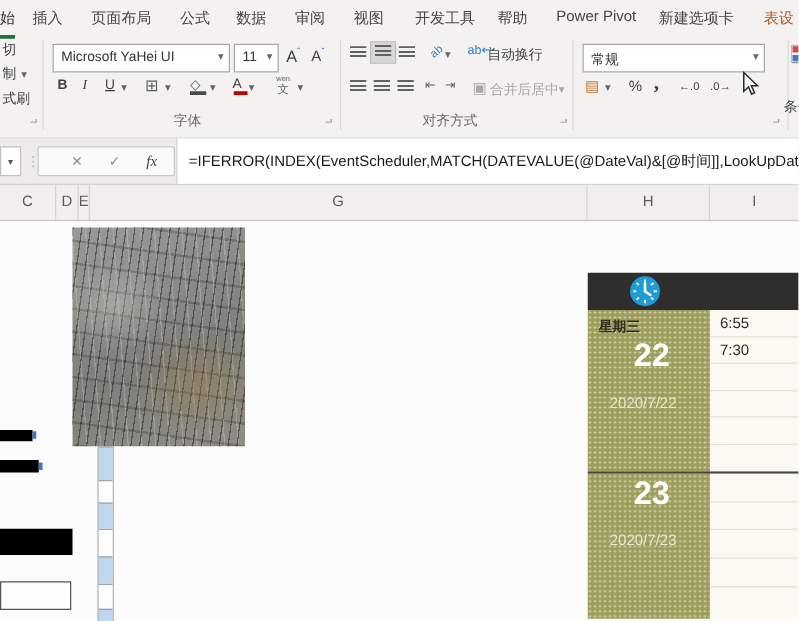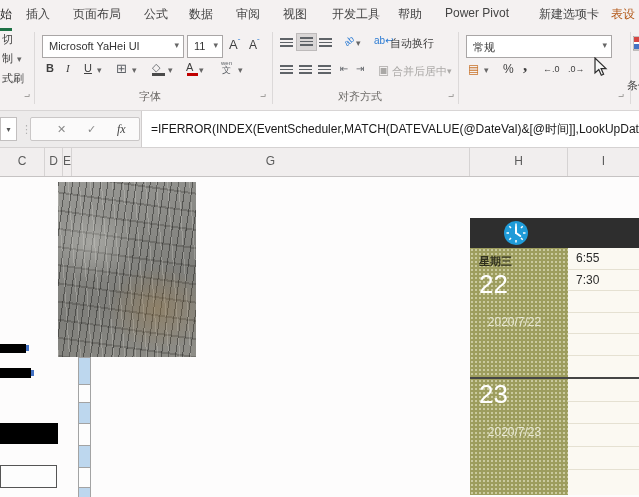--- a/index.html
+++ b/index.html
@@ -53,21 +53,21 @@
   .bluetip { position:absolute; width:3px; height:6px; background:#4472c4; }
 
   
   .cal { position:absolute; left:470px; top:41px; width:169px; height:279px; overflow:hidden; }
   .calhead { height:30px; background:#2e2e2e; position:relative; }
   .calblock { display:flex; }
   .olive { width:98px; background-color:#9d9d5e;
     background-image:radial-gradient(rgba(246,246,222,.5) .8px, transparent 1px);
     background-size:4px 4px; }
   .weekday { font-size:11px; font-weight:bold; color:#2f2f1d; padding:6px 0 0 9px; }
-  .daynum { font-size:26px; font-weight:normal; color:#fff; padding-left:9px; line-height:30px; }
+  .daynum { font-size:26px; font-weight:bold; color:#fff; padding-left:9px; line-height:30px;margin-left:28px; }
   .datestr { font-size:12px; color:#e7e7d2; text-align:center; padding-right:9px; margin-top:16px; }
   .timecol { flex:1; background:#fbf9f2; }
   .trow { height:21.5px; border-bottom:1px solid #e5e1d2; font-size:12px; color:#2b2b2b; padding:3px 0 0 8px; }
   .trow2 { height:22.7px; }
   .caldiv { height:2px; background:#454545; }
 
   .cursor { position:absolute; left:594px; top:57px; }
 </style>
 </head>
 <body>
@@ -79,21 +79,21 @@
       <span class="tab active" style="left:0">始</span>
       <span class="tab" style="left:26px">插入</span>
       <span class="tab" style="left:73px">页面布局</span>
       <span class="tab" style="left:144px">公式</span>
       <span class="tab" style="left:189px">数据</span>
       <span class="tab" style="left:236px">审阅</span>
       <span class="tab" style="left:283px">视图</span>
       <span class="tab" style="left:332px">开发工具</span>
       <span class="tab" style="left:398px">帮助</span>
       <span class="tab" style="left:445px">Power Pivot</span>
-      <span class="tab" style="left:539px">新建选项卡</span>
+      <span class="tab" style="left:527px">新建选项卡</span>
       <span class="tab accent" style="left:611px">表设</span>
     </div>
 
     <div class="rbody">
       <div class="vsep" style="left:34px"></div>
       <div class="vsep" style="left:272px"></div>
       <div class="vsep" style="left:458px"></div>
       <div class="vsep" style="left:630px"></div>
 
       <span class="btn" style="left:2px;top:4px">切</span>

